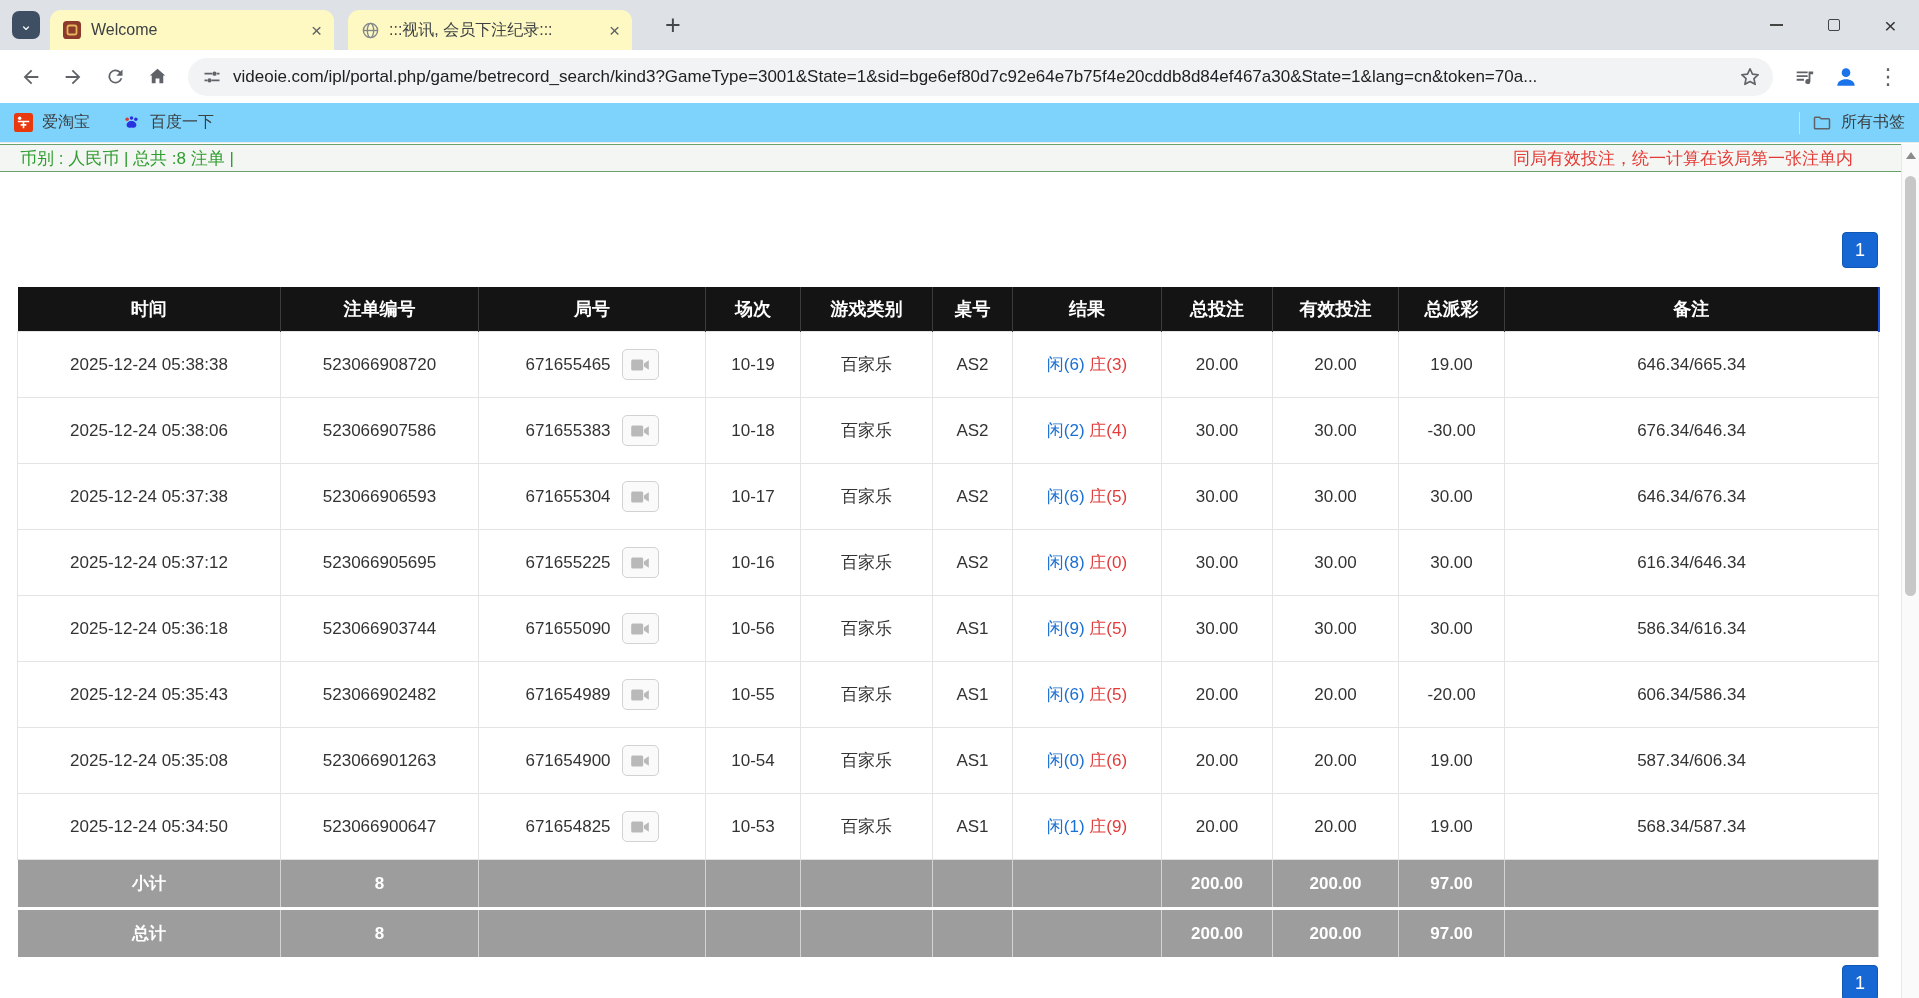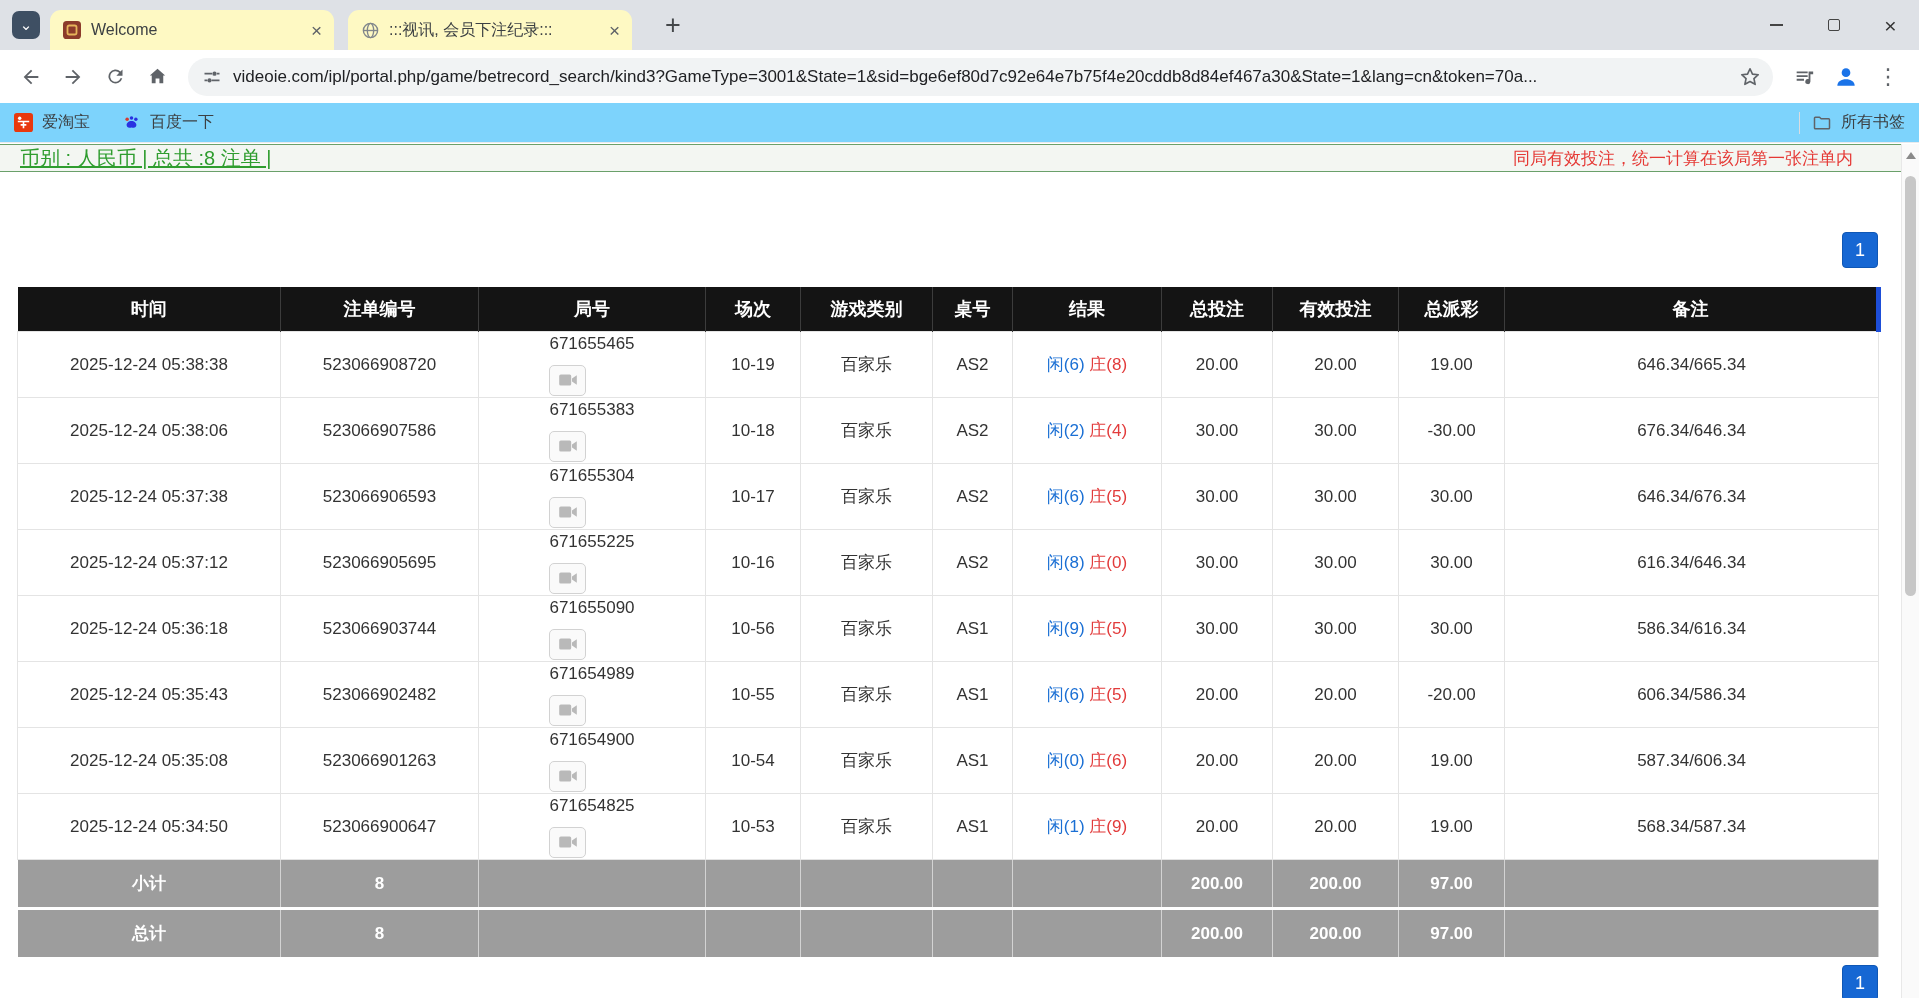--- a/index.html
+++ b/index.html
@@ -47,41 +47,41 @@
             color:#3c4043;cursor:pointer;}
   .bm-right{margin-left:auto;display:flex;align-items:center;gap:12px;}
   .bm-divider{width:1px;height:22px;background:#dadce0;}
   .all-bookmarks{display:flex;align-items:flex-end;gap:9px;font-size:16px;color:#3c4043;cursor:pointer;}
 
   
   .page{position:absolute;top:144px;left:0;width:1901px;height:854px;background:#fff;}
   .infobar{position:absolute;top:0;left:0;width:100%;height:28px;background:#f3f6f2;
            border-top:1px solid #6aa06a;border-bottom:1px solid #6aa06a;display:flex;
            align-items:center;justify-content:space-between;padding:0 48px 0 20px;box-sizing:border-box;}
-  .infobar .green{color:#2f9d2f;font-size:20px;text-decoration:underline;}
+  .infobar .green{color:#2f9d2f;font-size:17px;}
   .infobar .red{color:#e53935;font-size:17px;}
   .page-btn{position:absolute;width:36px;height:36px;background:#1667d3;border:1px solid #0f57b5;
             border-radius:4px;color:#fff;font-size:18px;display:flex;align-items:center;
             justify-content:center;cursor:pointer;box-sizing:border-box;}
   .page-btn.top{top:88px;left:1842px;}
   .page-btn.bottom{top:821px;left:1842px;}
 
   
   table.records{position:absolute;top:143px;left:17px;width:1862px;border-collapse:collapse;
                 table-layout:fixed;}
   table.records th{background:#141414;color:#fff;font-size:18px;font-weight:bold;height:44px;
                    border-right:1px solid #3c3c3c;text-align:center;padding:0;}
-  table.records th:last-child{border-right:5px solid #1d4ed8;}
+  table.records th:last-child{border-right:2px solid #1d4ed8;}
   table.records tbody td{height:66px;text-align:center;font-size:17px;color:#333;
                          border:1px solid #e4e4e4;background:#fff;padding:0 4px;box-sizing:border-box;}
   .blue{color:#1a6fd4;}
   .neg{color:#e23b3b;}
   .player{color:#1a6fd4;}
   .banker{color:#e23b3b;}
-  .round-wrap{display:inline-flex;align-items:flex-start;gap:11px;flex-direction:column;}
+  .round-wrap{display:inline-flex;align-items:center;gap:11px;}
   .video-btn{width:37px;height:31px;border:1px solid #d2d2d2;border-radius:5px;background:#fafafa;
              display:inline-flex;align-items:center;justify-content:center;cursor:pointer;vertical-align:middle;}
   table.records tfoot td{height:45px;background:#9d9d9d;color:#fff;font-size:17px;font-weight:bold;
                          text-align:center;border-right:1px solid rgba(255,255,255,.55);
                          border-left:1px solid rgba(255,255,255,.55);}
   table.records tfoot tr.total td{border-top:3px solid #fff;}
 
   
   .scrollbar{position:absolute;top:144px;right:0;width:18px;height:854px;background:#fafafa;
              border-left:1px solid #e8e8e8;box-sizing:border-box;}
@@ -266,21 +266,21 @@
                 <button class="video-btn">
                   <svg width="20" height="16" viewBox="0 0 24 20" fill="#b9b9b9">
                     <rect x="1" y="3" width="15" height="14" rx="2"></rect>
                     <path d="M17 8l6-4v12l-6-4z"></path>
                   </svg>
                 </button>
               </span></td>
             <td>10-19</td>
             <td>百家乐</td>
             <td>AS2</td>
-            <td><span class="player">闲(6)</span> <span class="banker">庄(8)</span></td>
+            <td><span class="player">闲(6)</span> <span class="banker">庄(3)</span></td>
             <td class="blue">20.00</td>
             <td>20.00</td>
             <td>19.00</td>
             <td>646.34/665.34</td>
           </tr>
           <tr>
             <td>2025-12-24 05:38:06</td>
             <td>523066907586</td>
             <td><span class="round-wrap">
                 <span>671655383</span>

